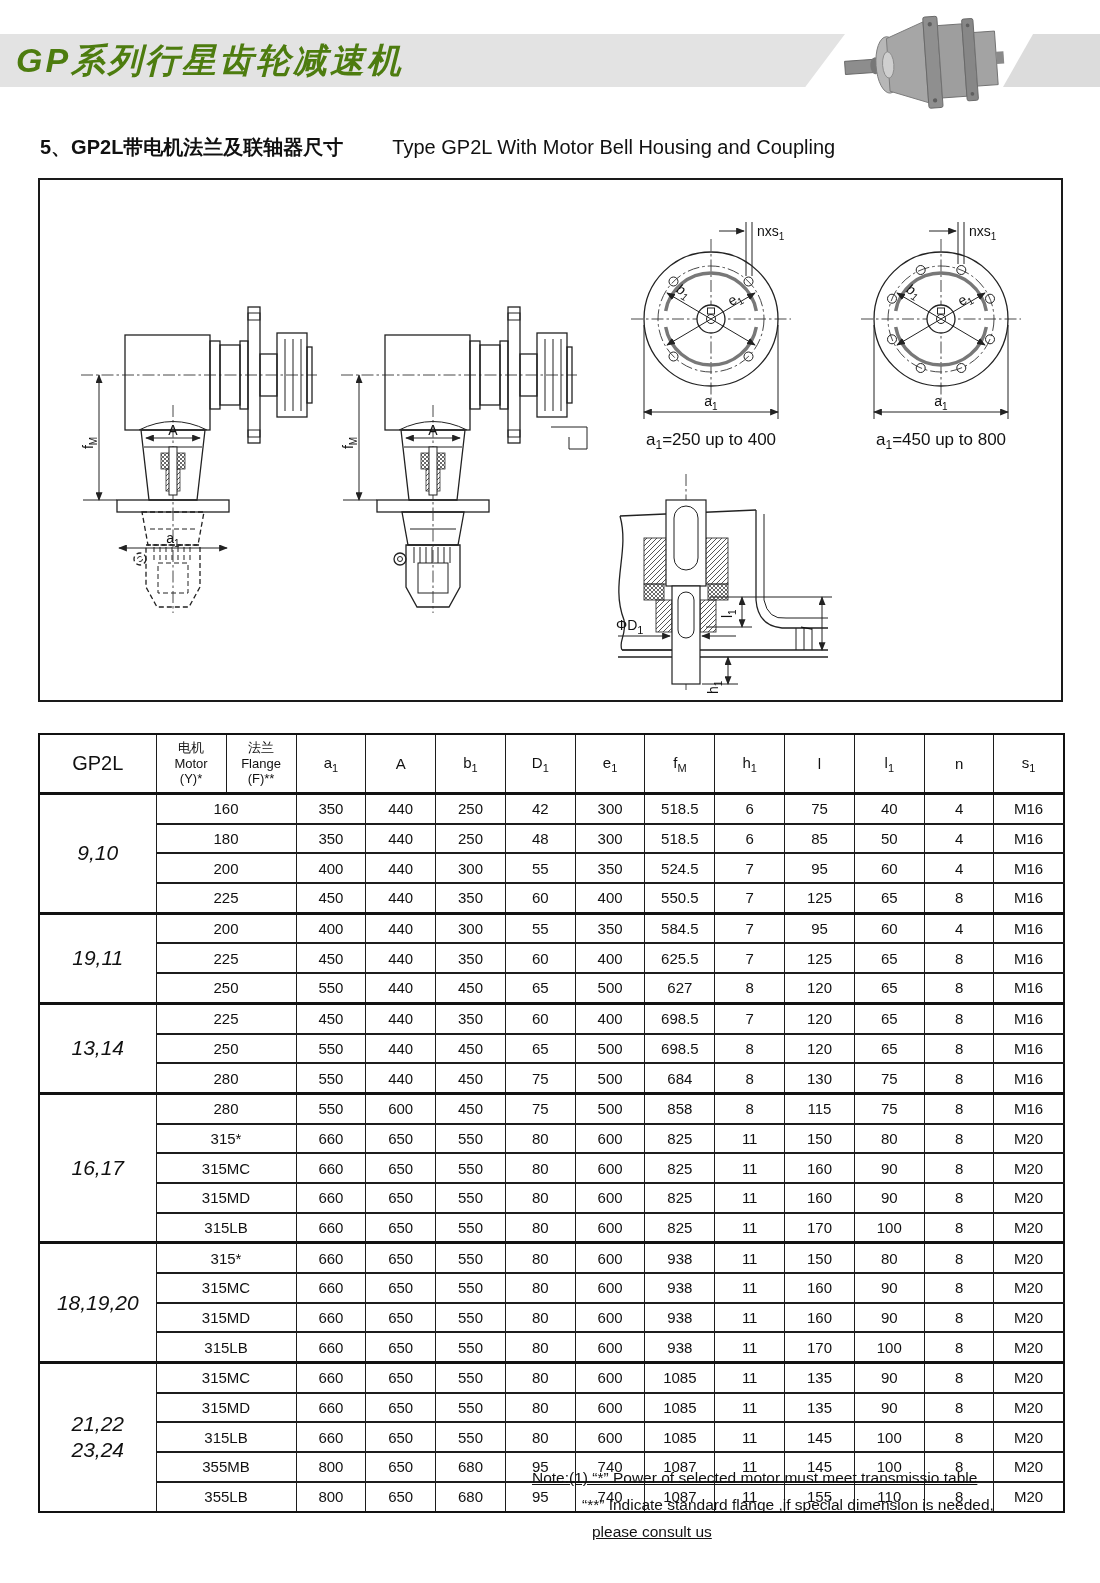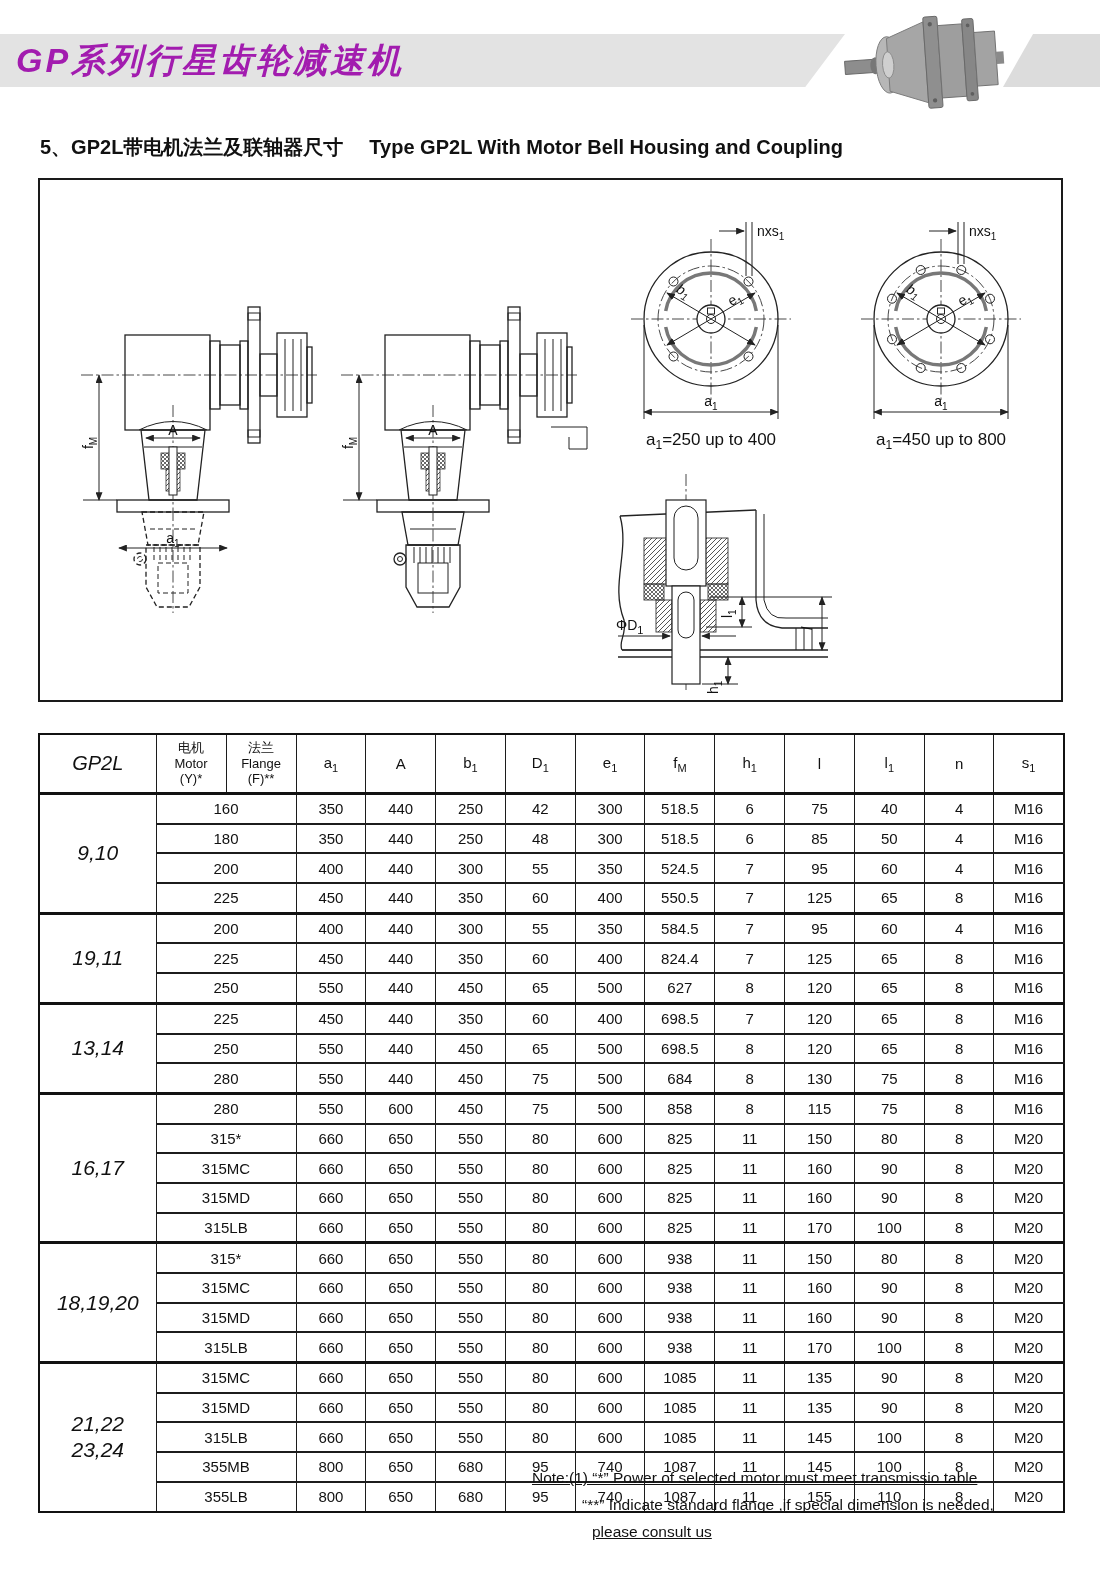--- a/index.html
+++ b/index.html
@@ -2,49 +2,49 @@
 <html><head>
 <meta charset="utf-8">
 <style>
   html,body{margin:0;padding:0;background:#f2f2f2;}
   .page{position:relative;width:1100px;height:1583px;background:#ffffff;margin:0 auto;
         font-family:"Liberation Sans","DejaVu Sans",sans-serif;color:#111;overflow:hidden;}
   
   .band{position:absolute;left:0;top:34px;width:845px;height:53px;background:#e3e3e3;
         clip-path:polygon(0 0,100% 0,95.3% 100%,0 100%);}
   .band-title{position:absolute;left:16px;top:0;height:53px;line-height:53px;
-        font-size:34px;font-weight:bold;font-style:italic;letter-spacing:3px;color:#a21caf;white-space:nowrap;}
+        font-size:34px;font-weight:bold;font-style:italic;letter-spacing:3px;color:#4d7c0f;white-space:nowrap;}
   .deco-right{position:absolute;left:1003px;top:34px;width:97px;height:53px;background:#dcdcdc;
         clip-path:polygon(31% 0,100% 0,100% 100%,0 100%);}
   .photo{position:absolute;left:843px;top:6px;width:162px;height:110px;}
   
   .section{position:absolute;left:40px;top:134px;font-size:20px;white-space:nowrap;}
   .section .zh{font-weight:600;}
-  .section .en{margin-left:26px;font-weight:700;}
+  .section .en{margin-left:49px;font-weight:400;}
   
   .draw-box{position:absolute;left:38px;top:178px;width:1025px;height:524px;
         border:2px solid #1a1a1a;box-sizing:border-box;background:#fff;}
   .draw-box svg{display:block;}
   .ln{fill:none;stroke:#222;stroke-width:1.3;}
   .th{stroke-width:1;}
   .cl{fill:none;stroke:#333;stroke-width:0.9;stroke-dasharray:12 3 2.5 3;}
   .dm{fill:none;stroke:#222;stroke-width:1;}
   .dash{stroke-dasharray:5 3;}
   text.lbl{font-family:"Liberation Sans","DejaVu Sans",sans-serif;font-size:14px;fill:#111;}
   text.cap{font-family:"Liberation Sans","DejaVu Sans",sans-serif;font-size:17px;fill:#111;}
   
   .spec{position:absolute;left:38px;top:733px;width:1025px;border-collapse:collapse;
         table-layout:fixed;font-size:15px;}
   .spec td,.spec th{border:1px solid #1c1c1c;text-align:center;vertical-align:middle;
         padding:0;height:27.7px;font-weight:400;overflow:hidden;}
   .spec{border:2.5px solid #111;}
   .spec thead th{height:57px;border-bottom:2.5px solid #111;}
   .spec tbody td{border-top:2px solid #1c1c1c;}
   .spec tbody tr.group-start td{border-top:3px solid #111;}
-  .corner{font-size:20px;font-style:italic;}
+  .corner{font-size:20px;}
   .hdr3 span{display:block;font-size:13px;line-height:1.2;}
   .colh{font-size:15px;}
   .colh sub{font-size:11px;}
   .gcell{font-size:21px;white-space:pre-line;line-height:1.25;font-style:italic;}
   
   .notes-zh{position:absolute;left:35px;top:1464px;width:480px;font-size:15.5px;line-height:1.8;}
   .notes-en{position:absolute;left:532px;top:1464px;width:560px;font-size:15.5px;line-height:1.75;text-decoration:underline;}
   .nline{white-space:nowrap;}
   .zi1{padding-left:38px;} .zi2{padding-left:16px;}
   .ei1{padding-left:50px;} .ei2{padding-left:60px;} .ei3{padding-left:28px;}
@@ -374,21 +374,21 @@
           <td>4</td>
           <td>M16</td>
         </tr>
         <tr>
           <td colspan="2">225</td>
           <td>450</td>
           <td>440</td>
           <td>350</td>
           <td>60</td>
           <td>400</td>
-          <td>824.4</td>
+          <td>625.5</td>
           <td>7</td>
           <td>125</td>
           <td>65</td>
           <td>8</td>
           <td>M16</td>
         </tr>
         <tr>
           <td colspan="2">250</td>
           <td>550</td>
           <td>440</td>

